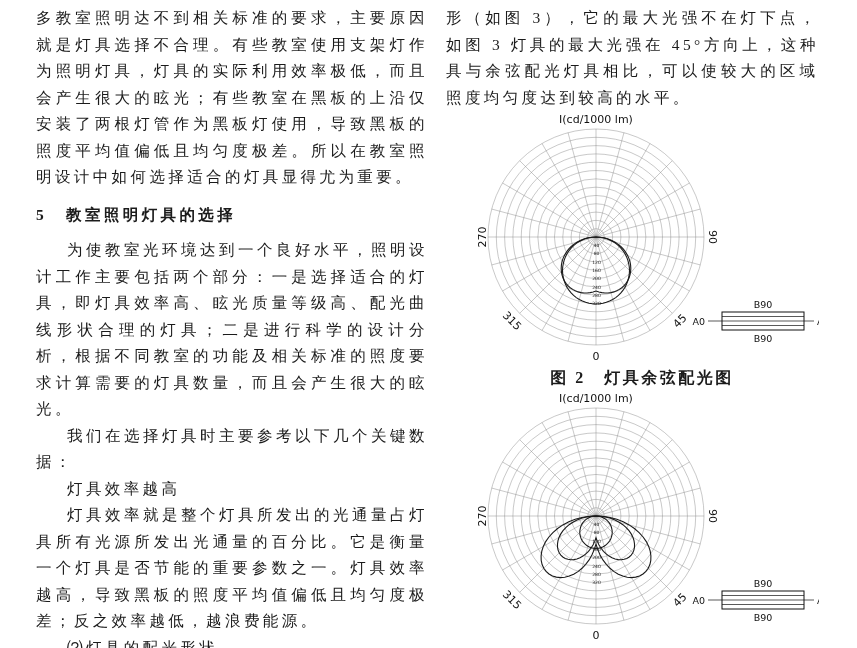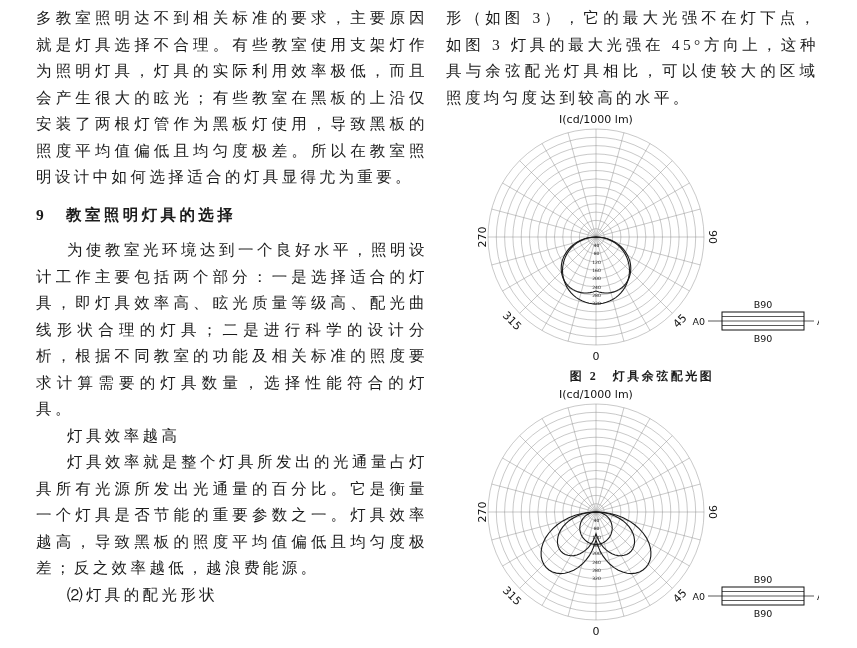--- a/index.html
+++ b/index.html
@@ -6,41 +6,42 @@
   html,body{background:#ffffff}
   .page{position:relative;width:819px;height:648px;background:#ffffff;overflow:hidden;
         color:#1b1b1b;font-family:"Liberation Serif","DejaVu Serif",serif;}
   .col{position:absolute;top:5px;}
   .col-left{left:36px;width:392px;}
   .col-right{left:446px;width:392px;}
   p.body-text{font-size:15.5px;letter-spacing:3.4px;line-height:26.5px;text-align:justify;}
   p.indent{text-indent:2em;}
   h2.section-heading{font-size:15.5px;font-weight:bold;letter-spacing:3.4px;line-height:26.5px;
         margin:11px 0 9px 0;}
-  .fig-caption{font-weight:bold;font-size:12px;letter-spacing:2.5px;text-align:center;margin:5px 0 1px 0;}
+  .fig-caption{font-weight:bold;font-size:16px;letter-spacing:2.5px;text-align:center;margin:5px 0 1px 0;}
   svg.polar-chart{display:block;}
   .polar-grid circle,.polar-grid line{fill:none;stroke:#868686;stroke-width:0.45;}
   .curves path{fill:none;stroke:#1a1a1a;stroke-width:1.1;}
   .radial-ticks text{font-size:4.5px;fill:#1a1a1a;text-anchor:middle;
         font-family:"DejaVu Sans","Liberation Sans",sans-serif;}
   .chart-label{font-size:11px;fill:#111;
         font-family:"DejaVu Sans","Liberation Sans",sans-serif;}
   .lum-rect{fill:none;stroke:#111;stroke-width:1;}
   .lum-line{stroke:#111;stroke-width:0.7;}
   .lum-label{font-size:9.5px;fill:#111;font-family:"DejaVu Sans","Liberation Sans",sans-serif;}
 </style>
 </head>
 <body>
 
 <div class="page">
 
   <div class="col col-left">
     <p class="body-text">多教室照明达不到相关标准的要求，主要原因就是灯具选择不合理。有些教室使用支架灯作为照明灯具，灯具的实际利用效率极低，而且会产生很大的眩光；有些教室在黑板的上沿仅安装了两根灯管作为黑板灯使用，导致黑板的照度平均值偏低且均匀度极差。所以在教室照明设计中如何选择适合的灯具显得尤为重要。</p>
-    <h2 class="section-heading">9　教室照明灯具的选择</h2>
-    <p class="body-text indent">为使教室光环境达到一个良好水平，照明设计工作主要包括两个部分：一是选择适合的灯具，即灯具效率高、眩光质量等级高、配光曲线形状合理的灯具；二是进行科学的设计分析，根据不同教室的功能及相关标准的照度要求计算需要的灯具数量，选择性能符合的灯具。</p>
+    <h2 class="section-heading">5　教室照明灯具的选择</h2>
+    <p class="body-text indent">为使教室光环境达到一个良好水平，照明设计工作主要包括两个部分：一是选择适合的灯具，即灯具效率高、眩光质量等级高、配光曲线形状合理的灯具；二是进行科学的设计分析，根据不同教室的功能及相关标准的照度要求计算需要的灯具数量，而且会产生很大的眩光。</p>
+    <p class="body-text indent">我们在选择灯具时主要参考以下几个关键数据：</p>
     <p class="body-text indent">灯具效率越高</p>
     <p class="body-text indent">灯具效率就是整个灯具所发出的光通量占灯具所有光源所发出光通量的百分比。它是衡量一个灯具是否节能的重要参数之一。灯具效率越高，导致黑板的照度平均值偏低且均匀度极差；反之效率越低，越浪费能源。</p>
     <p class="body-text indent">⑵灯具的配光形状</p>
 
   </div>
 
   <div class="col col-right">
     <p class="body-text">形（如图 3），它的最大光强不在灯下点，例如图 3 灯具的最大光强在 45°方向上，这种灯具与余弦配光灯具相比，可以使较大的区域内照度均匀度达到较高的水平。</p>
 
     <div>

